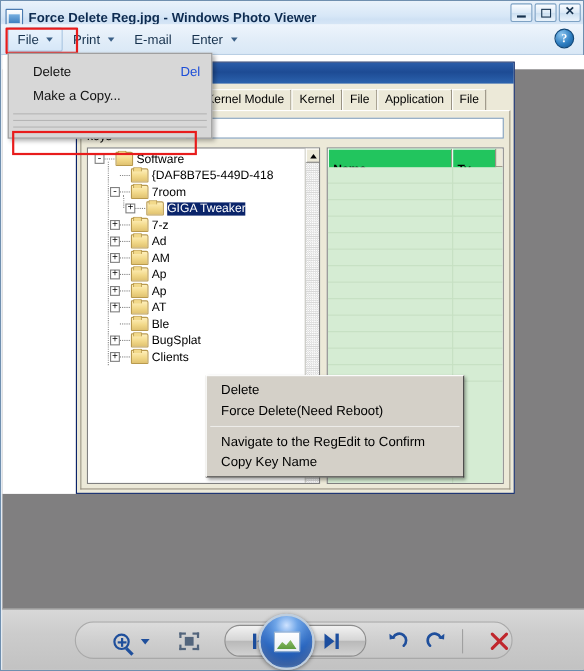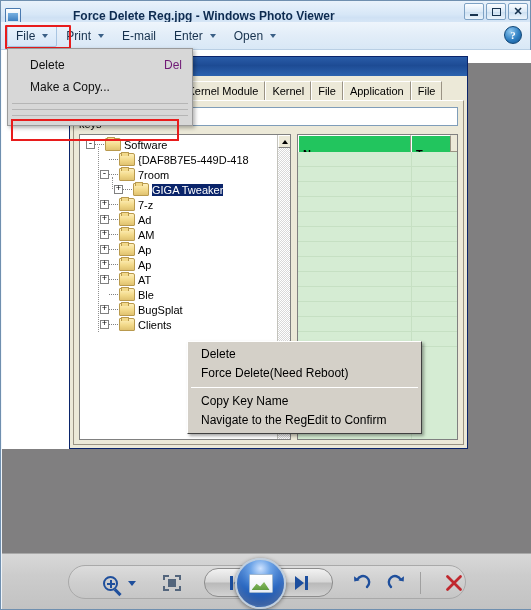--- a/index.html
+++ b/index.html
@@ -14,21 +14,21 @@
     width: 531px; height: 610px;
     background: linear-gradient(180deg,#f6f9fc 0%, #eef4fa 100%);
     border: 1px solid #6f8faf;
   }
 
   
   .titlebar {
     position: absolute; left: 0; top: 0; width: 529px; height: 31px;
     background: linear-gradient(180deg,#e9f2fb 0%, #d7e7f7 45%, #cfe1f4 55%, #e4eff9 100%);
     border-bottom: 1px solid #a9c3dc;
-    display: flex; align-items: center; gap: 47px;
+    display: flex; align-items: center;
   }
   .titlebar .tb-icon {
     width: 16px; height: 16px; margin-left: 4px; margin-right: 5px;
     background: linear-gradient(180deg,#ffffff 0%, #cfe0f0 100%);
     border: 1px solid #4a7ab0; border-radius: 1px;
     position: relative; flex: 0 0 auto;
   }
   .titlebar .tb-icon:after {
     content: ""; position: absolute; left: 2px; top: 4px; right: 2px; bottom: 2px;
     background: linear-gradient(180deg,#78b0e0 0%, #3f7fc0 100%);
@@ -236,21 +236,21 @@
     background: #d7d7d7;
     border: 1px solid #9a9a9a;
     box-shadow: 2px 2px 4px rgba(0,0,0,0.3);
     padding: 5px 0 4px 0; z-index: 50;
   }
   .filemenu .fi {
     display: flex; align-items: center; height: 22px;
     font-size: 12px; color: #111; padding: 0 10px 0 22px;
     white-space: nowrap;
   }
-  .filemenu .fi .acc { margin-left: auto; color: #701a75; }
+  .filemenu .fi .acc { margin-left: auto; color: #1d4ed8; }
   .filemenu .fsep { height: 1px; background: #b5b5b5; margin: 5px 4px; }
   .hl-props {
     position: absolute; left: 10px; top: 118px; width: 168px; height: 22px;
     border: 2px solid #e81c1c; pointer-events: none; z-index: 60;
   }
 
   
   .bottombar {
     position: absolute; left: 1px; bottom: 0; width: 529px; height: 56px;
     background: linear-gradient(180deg,#d8d8d8 0%, #cccccc 40%, #c2c2c2 100%);
@@ -354,24 +354,20 @@
     </div>
     <div class="menu-item">
       <span>Print</span>
       <span class="caret"></span>
     </div>
     <div class="menu-item">
       <span>E-mail</span>
     </div>
     <div class="menu-item">
       <span>Enter</span>
-      <span class="caret"></span>
-    </div>
-    <div class="menu-item">
-      <span>Open</span>
       <span class="caret"></span>
     </div>
     <div class="help-btn">
       <div class="help-circ">?</div>
     </div>
   </div>
   <div class="hl-file"></div>
 
   <div class="canvas">
     <div class="photo">
@@ -532,22 +528,22 @@
               </div>
             </div>
           </div>
         </div>
       </div>
 
       <div class="ctxmenu">
         <div class="ci">Delete</div>
         <div class="ci">Force Delete(Need Reboot)</div>
         <div class="csep"></div>
+        <div class="ci">Navigate to the RegEdit to Confirm</div>
         <div class="ci">Copy Key Name</div>
-        <div class="ci">Navigate to the RegEdit to Confirm</div>
       </div>
     </div>
   </div>
 
   <div class="filemenu">
     <div class="fi">
       <span>Delete</span>
       <span class="acc">Del</span>
     </div>
     <div class="fi">

